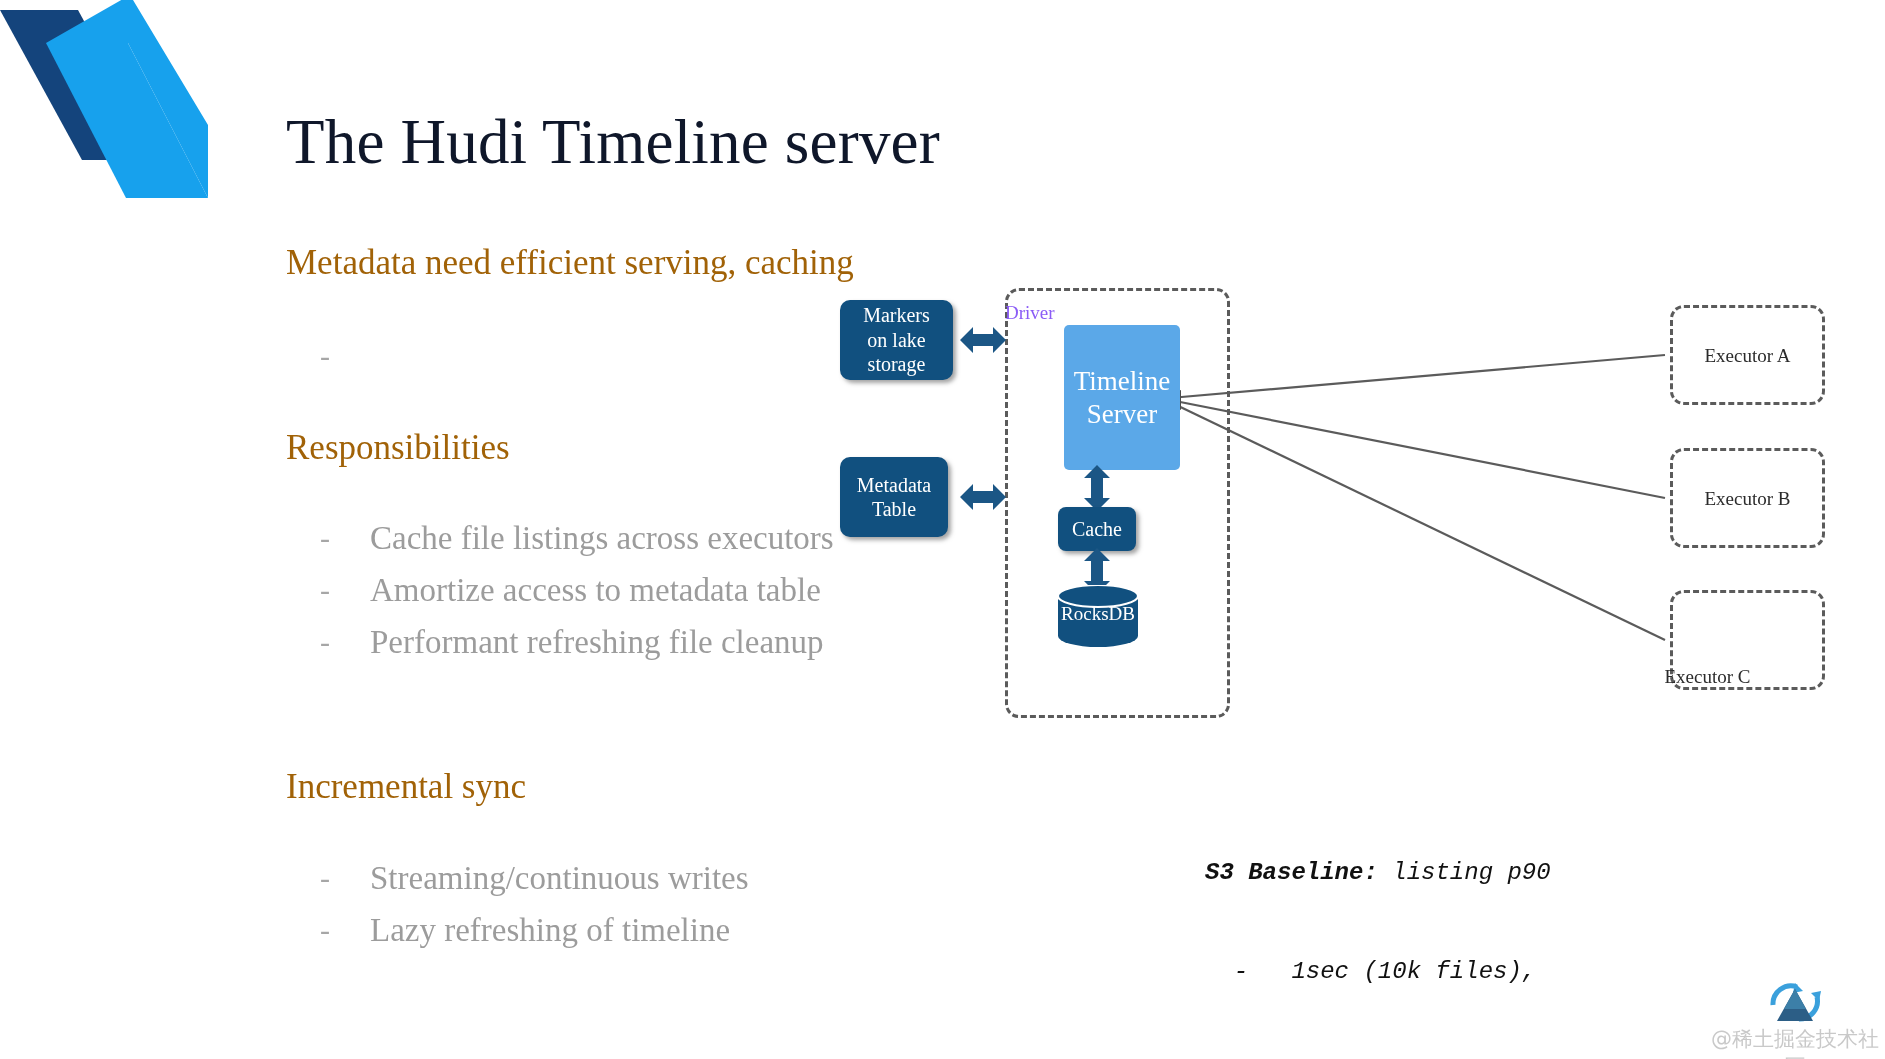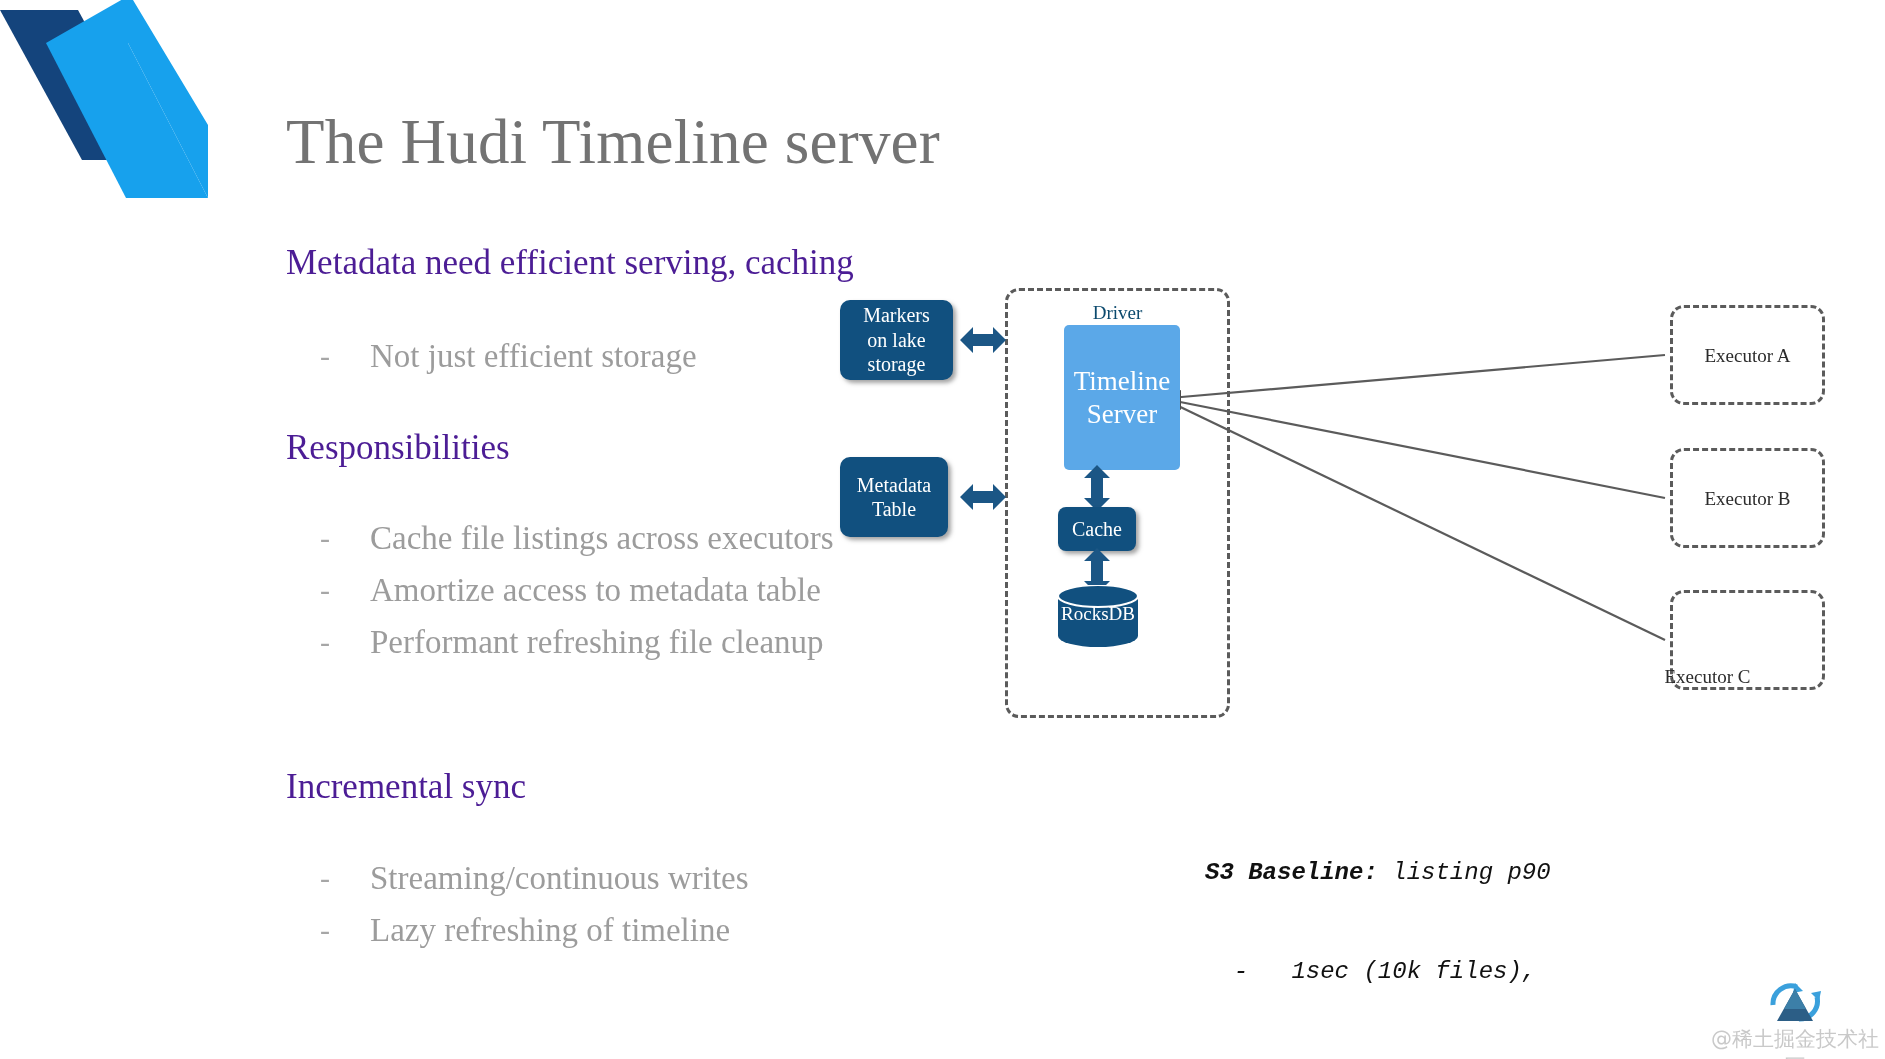--- a/index.html
+++ b/index.html
@@ -27,29 +27,29 @@
     height: 215px;
     pointer-events: none;
   }
 
   
   .title {
     position: absolute;
     left: 286px;
     top: 106px;
     font-size: 63px;
-    color: #737373;
+    color: #0f172a;
     letter-spacing: 0.2px;
     white-space: nowrap;
   }
   .section-head {
     position: absolute;
     left: 286px;
     font-size: 35px;
-    color: #4c1d95;
+    color: #a16207;
     white-space: nowrap;
   }
   .sec-1 { top: 243px; }
   .sec-2 { top: 428px; }
   .sec-3 { top: 767px; }
 
   .bullet-group {
     position: absolute;
     left: 320px;
   }
@@ -93,23 +93,22 @@
     left: 5px;
     top: 8px;
     width: 225px;
     height: 430px;
   }
   .driver-label {
     position: absolute;
     left: 5px;
     top: 22px;
     width: 225px;
-    text-align: center;
     font-size: 19px;
-    color: #0c4a6e;
+    color: #8b5cf6;
   }
   .exec-box {
     width: 155px;
     height: 100px;
   }
   .exec-a { left: 670px; top: 25px; }
   .exec-b { left: 670px; top: 168px; }
   .exec-c { left: 670px; top: 310px; }
   .exec-label {
     position: absolute;
@@ -250,21 +249,20 @@
     <polygon points="46,43 128,43 208,198 208,125 130,-5" fill="#17A1ED"></polygon>
     <polygon points="46,43 128,43 208,198 126,198" fill="#17A1ED"></polygon>
   </svg>
 
   <div class="title">The Hudi Timeline server</div>
 
   <div class="section-head sec-1">Metadata need efficient serving, caching</div>
   <div class="bullet-group bg-1">
     <div class="bullet">
       <span class="dash">-</span>
-      <span class="btext">Not just efficient storage</span>
     </div>
   </div>
 
   <div class="section-head sec-2">Responsibilities</div>
   <div class="bullet-group bg-2">
     <div class="bullet">
       <span class="dash">-</span>
       <span class="btext">Cache file listings across executors</span>
     </div>
     <div class="bullet">

